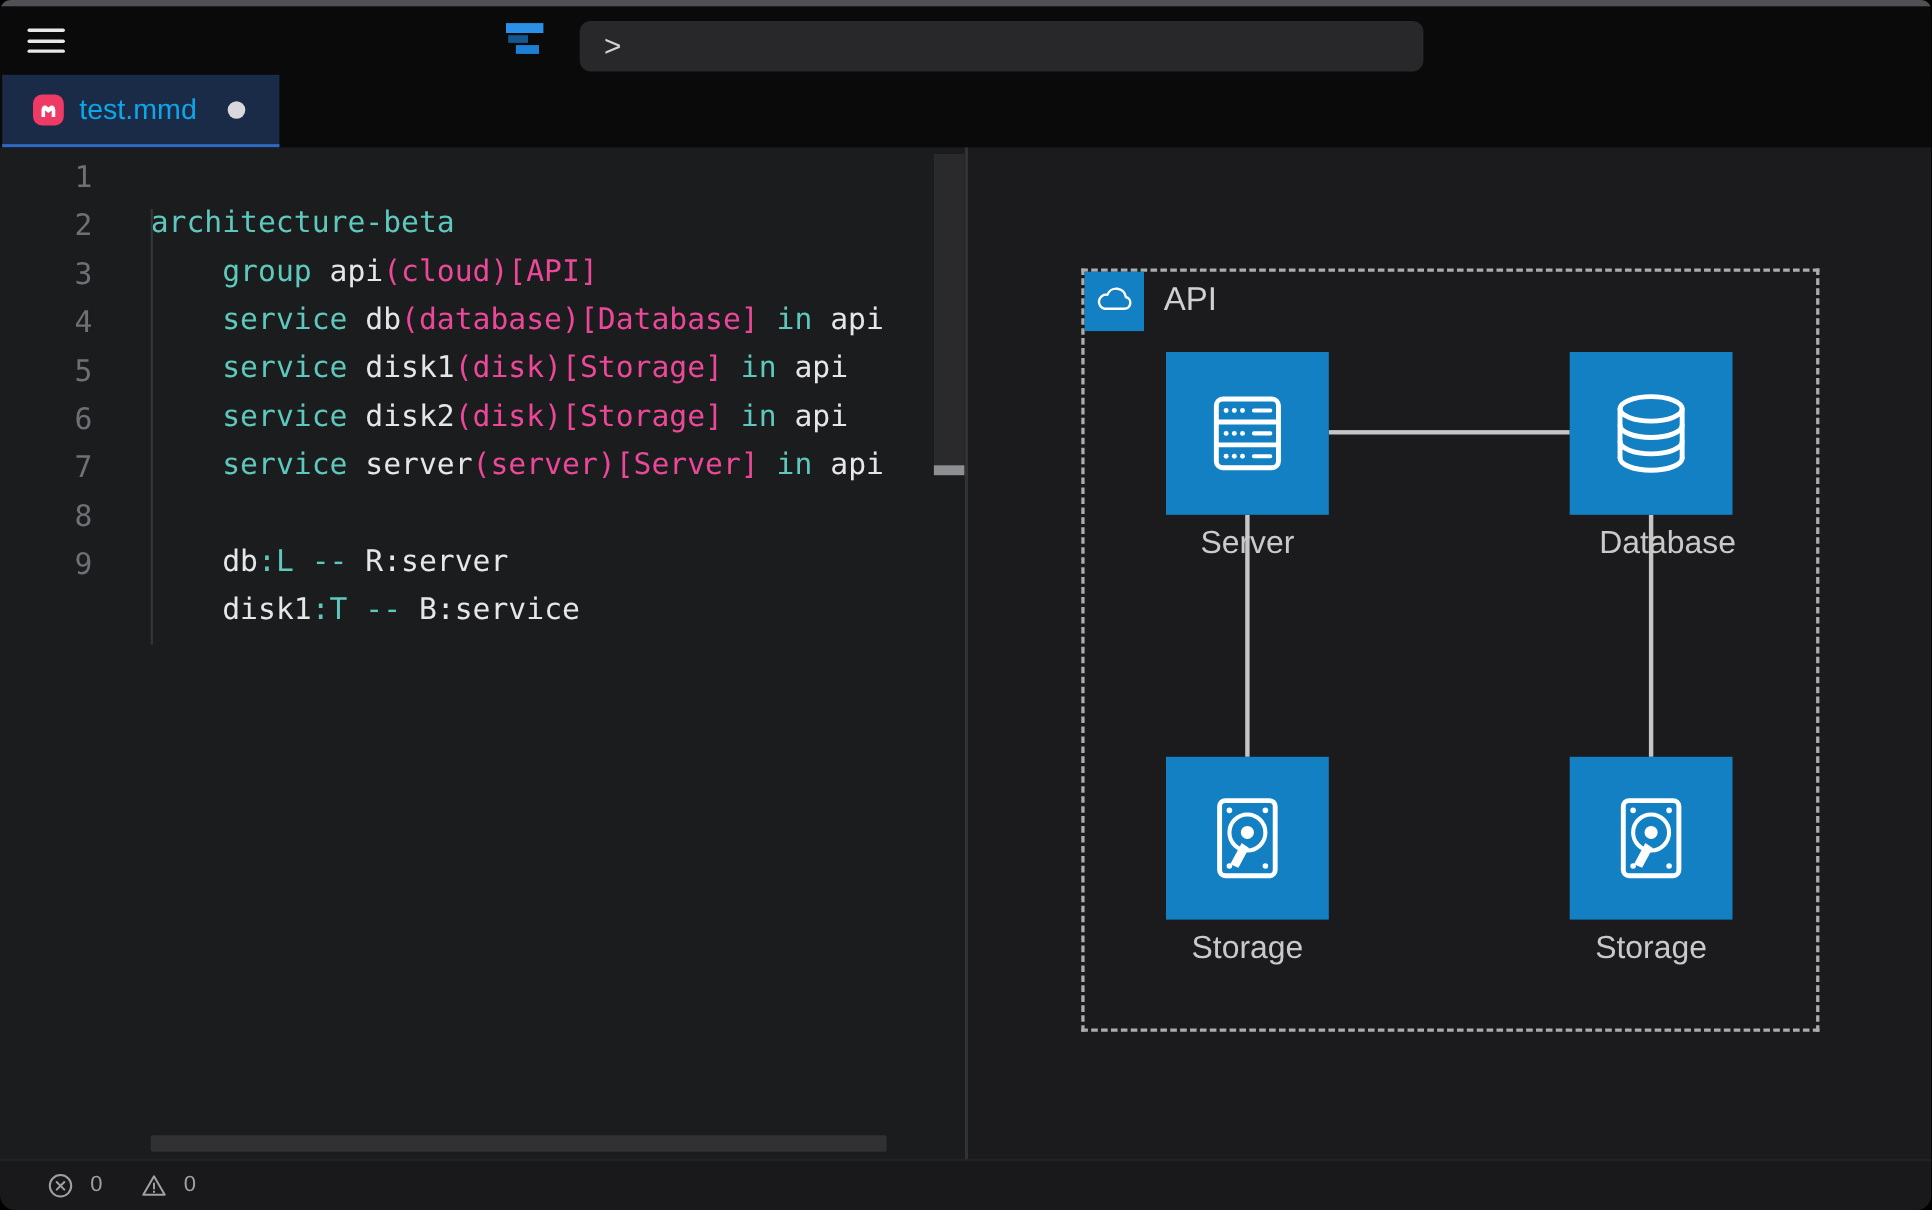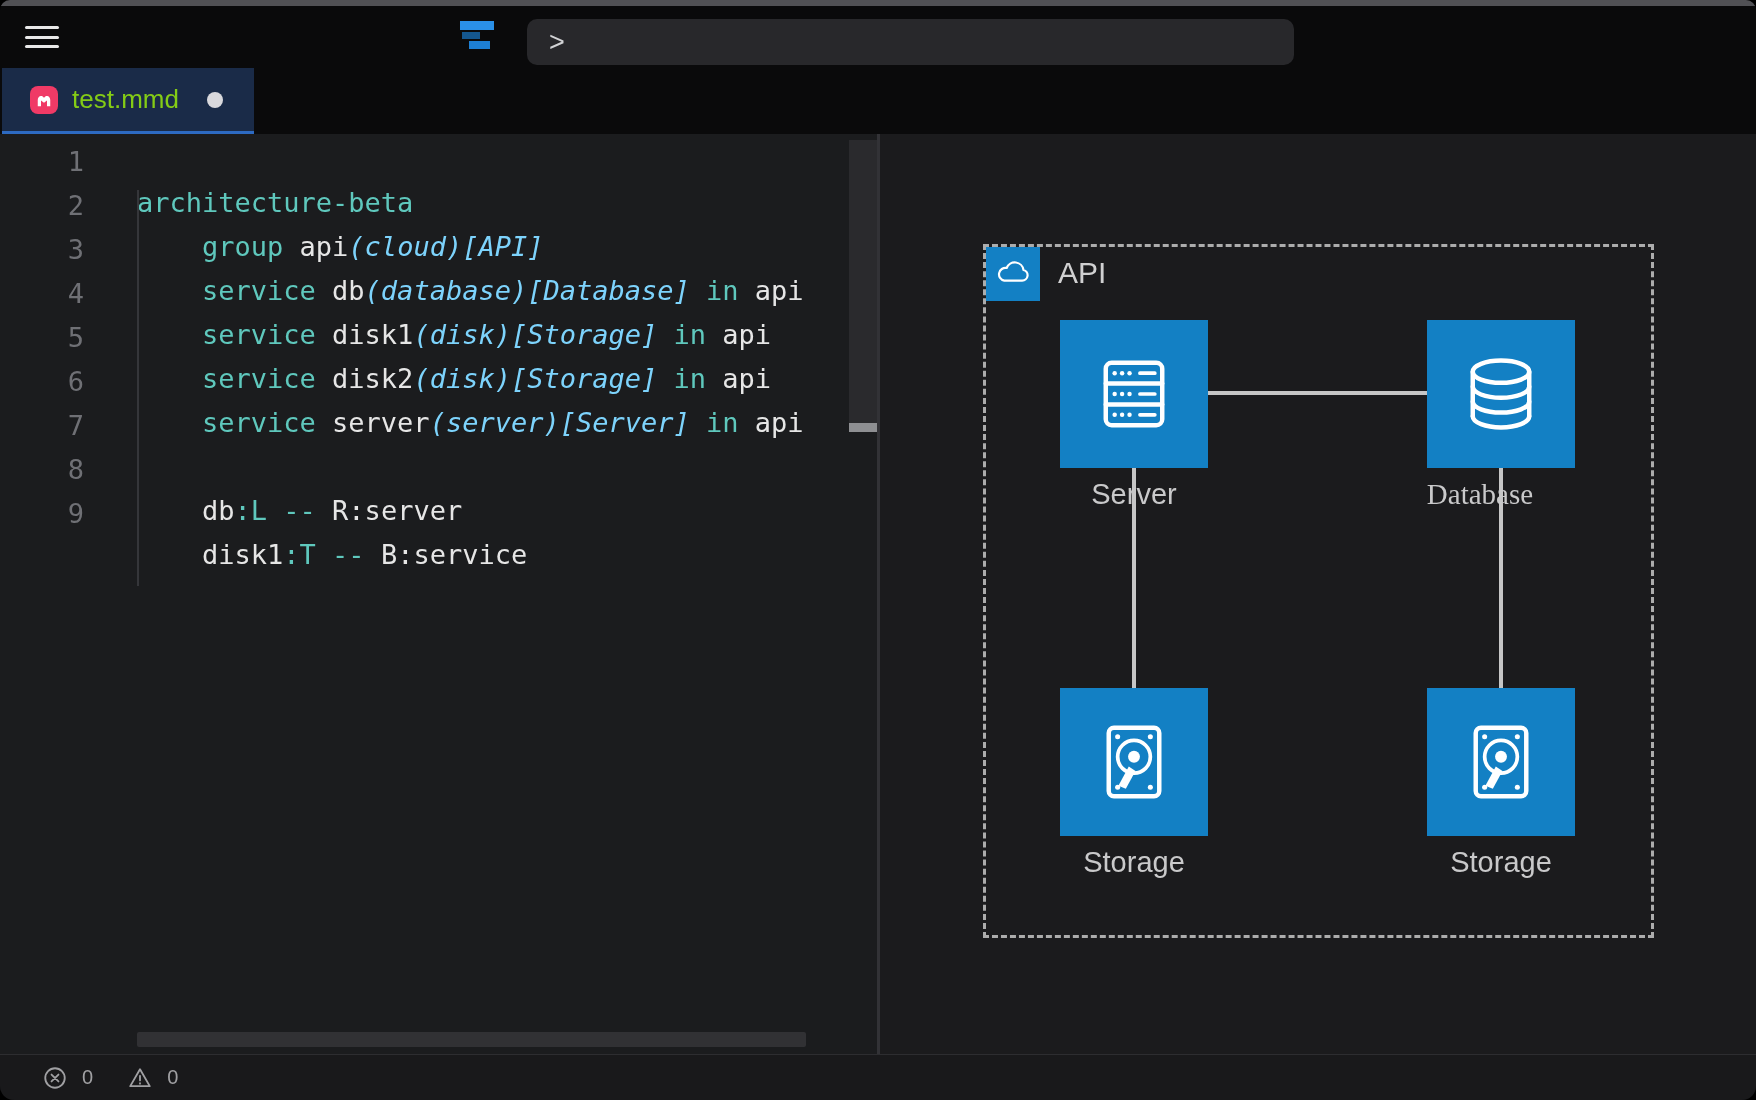--- a/index.html
+++ b/index.html
@@ -23,21 +23,21 @@
                  background:#28282b; border-radius:10px; display:flex; align-items:center;
                  padding:0 22px; color:#d2d3d5; font-size:27px; }
 
   
   .tabbar { position:absolute; left:0; top:68px; width:100%; height:66px; background:#0a0a0b; }
   .tab { position:absolute; left:2px; top:0; width:252px; height:66px; background:#1a2b48;
          border-bottom:3px solid #2d6ac2; display:flex; align-items:center; gap:14px;
          padding:0 16px 0 28px; cursor:pointer; }
   .mermaid-badge { width:28px; height:28px; border-radius:8px; background:#f03a66;
                    display:flex; align-items:center; justify-content:center; flex:0 0 auto; }
-  .tab-title { color:#84cc16; font-size:26px; }
+  .tab-title { color:#0ea5e9; font-size:26px; }
   .dirty-dot { width:16px; height:16px; border-radius:50%; background:#d9d9dd; margin-left:14px; }
 
   
   .toolbar { position:absolute; right:22px; top:72px; height:58px; display:flex; align-items:center; gap:14px; }
   .tool-btn { width:50px; height:50px; display:flex; align-items:center; justify-content:center;
               border-radius:10px; cursor:pointer; }
   .tool-btn.active { background:#3a3a3e; }
   .tool-sep { width:2px; height:36px; background:#3a3a3d; margin:0 6px; }
   .tool-btn svg { stroke:#dededf; fill:none; stroke-width:2; stroke-linecap:round; stroke-linejoin:round; }
 
@@ -48,21 +48,21 @@
   .preview { position:absolute; left:880px; top:0; width:876px; height:920px; background:#1b1b1d; }
 
   
   .code-area { position:absolute; left:0; top:0; width:877px; padding-top:6px;
                font-family:"DejaVu Sans Mono", monospace; font-size:27px; }
   .code-line { display:flex; height:44px; line-height:44px; position:relative; }
   .ln { width:84px; text-align:right; color:#6f7075; flex:0 0 auto; user-select:none; }
   .line-text { flex:1 1 auto; padding-left:53px; white-space:pre; color:#e6e6e6;margin-top:41px; }
   .code-line.current .line-text { background:#13273f; }
   .tok-kw { color:#5fc8bd; }
-  .tok-pk { color:#7dd3fc;font-style:italic; }
+  .tok-pk { color:#ec4899; }
   .tok-id { color:#e6e6e6; }
   .tok-pl { color:#e6e6e6; }
   .cursor-caret { display:inline-block; width:3px; height:32px; background:#e8e8e8; vertical-align:middle; margin-top:-4px; }
   .indent-guide { position:absolute; left:137px; top:56px; width:2px; height:396px; background:#35363a; }
 
   .v-scroll-thumb { position:absolute; left:849px; top:6px; width:28px; height:283px; background:#2a2a2d; }
   .v-scroll-marker { position:absolute; left:849px; top:289px; width:28px; height:9px; background:#8e8f92; }
   .h-scrollbar { position:absolute; left:137px; top:898px; width:669px; height:15px; background:#313134; border-radius:2px; }
 
   
@@ -267,21 +267,21 @@
             <circle cx="52" cy="108" r="3.4"></circle>
               <circle cx="96" cy="108" r="3.4"></circle>
           </g>
           <circle cx="74" cy="67" r="22" stroke-width="5"></circle>
           <circle cx="74" cy="67" r="8" fill="#ffffff" stroke="none"></circle>
           <path d="M67 80 L53 106 L63 110 L76 86 Z" fill="#ffffff" stroke="none"></path>
         </svg>
       </div>
 
       <div class="node-label" style="left:144px; top:344px;">Server</div>
-      <div class="node-label" style="left:490px; top:344px;font-family:Liberation Serif, serif;">Database</div>
+      <div class="node-label" style="left:526px; top:344px;">Database</div>
       <div class="node-label" style="left:144px; top:712px;">Storage</div>
       <div class="node-label" style="left:511px; top:712px;">Storage</div>
     </div>
   </div>
 
   <div class="statusbar">
     <div class="sb-left">
       <div class="sb-item">
         <svg width="26" height="26" viewBox="0 0 24 24">
           <circle cx="12" cy="12" r="9"></circle>

